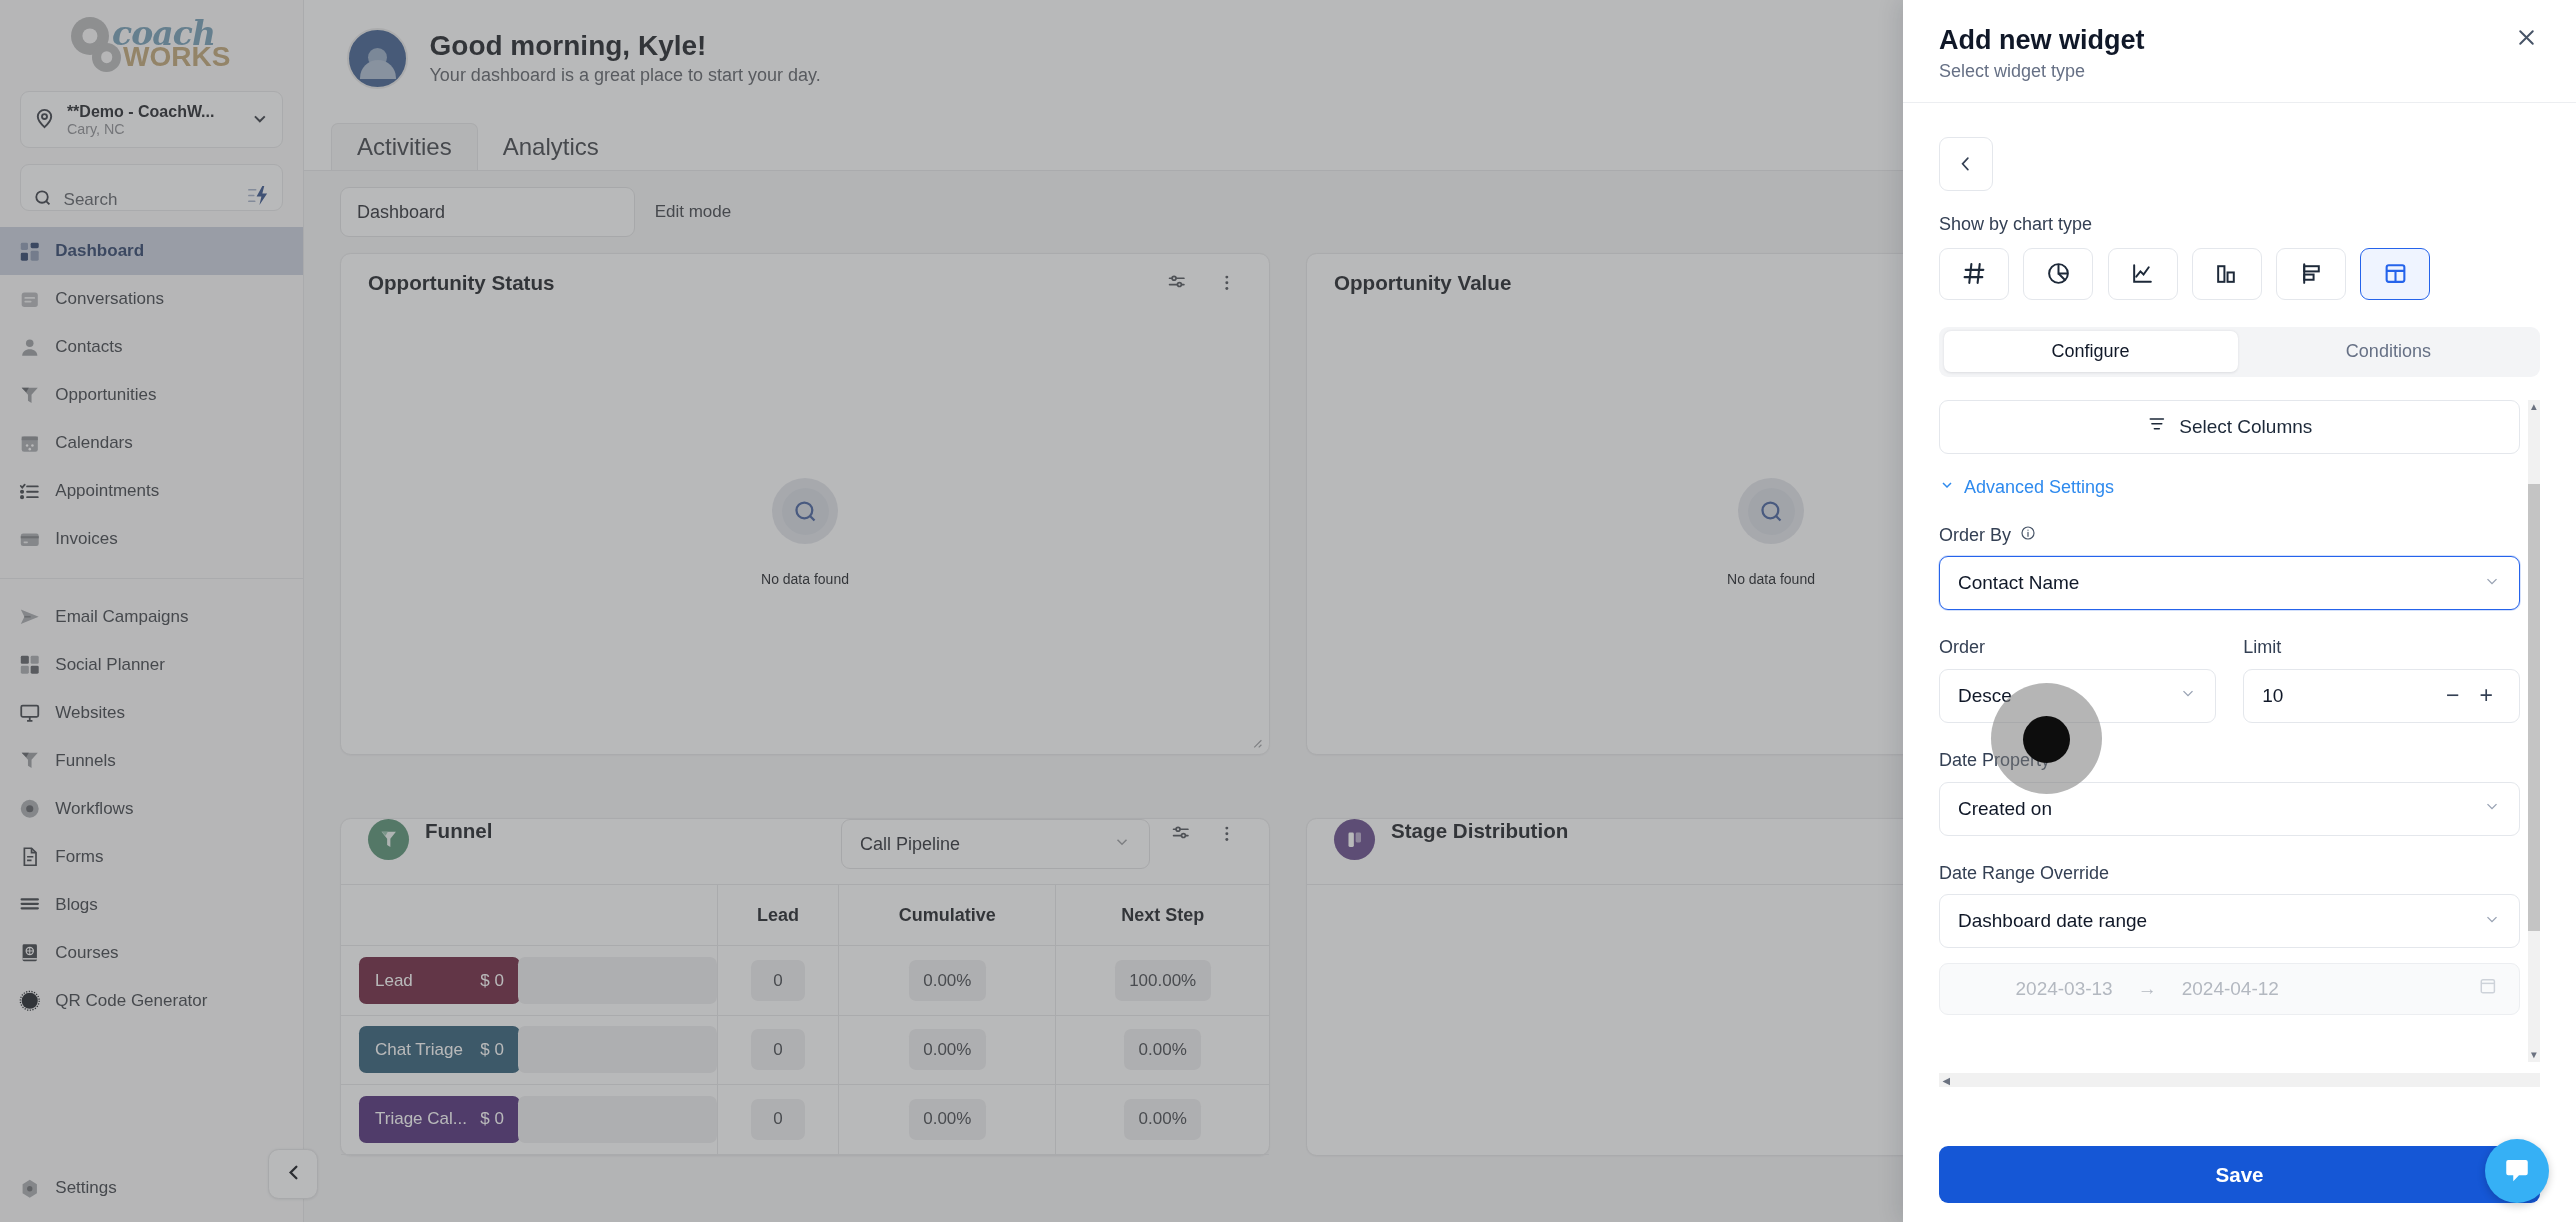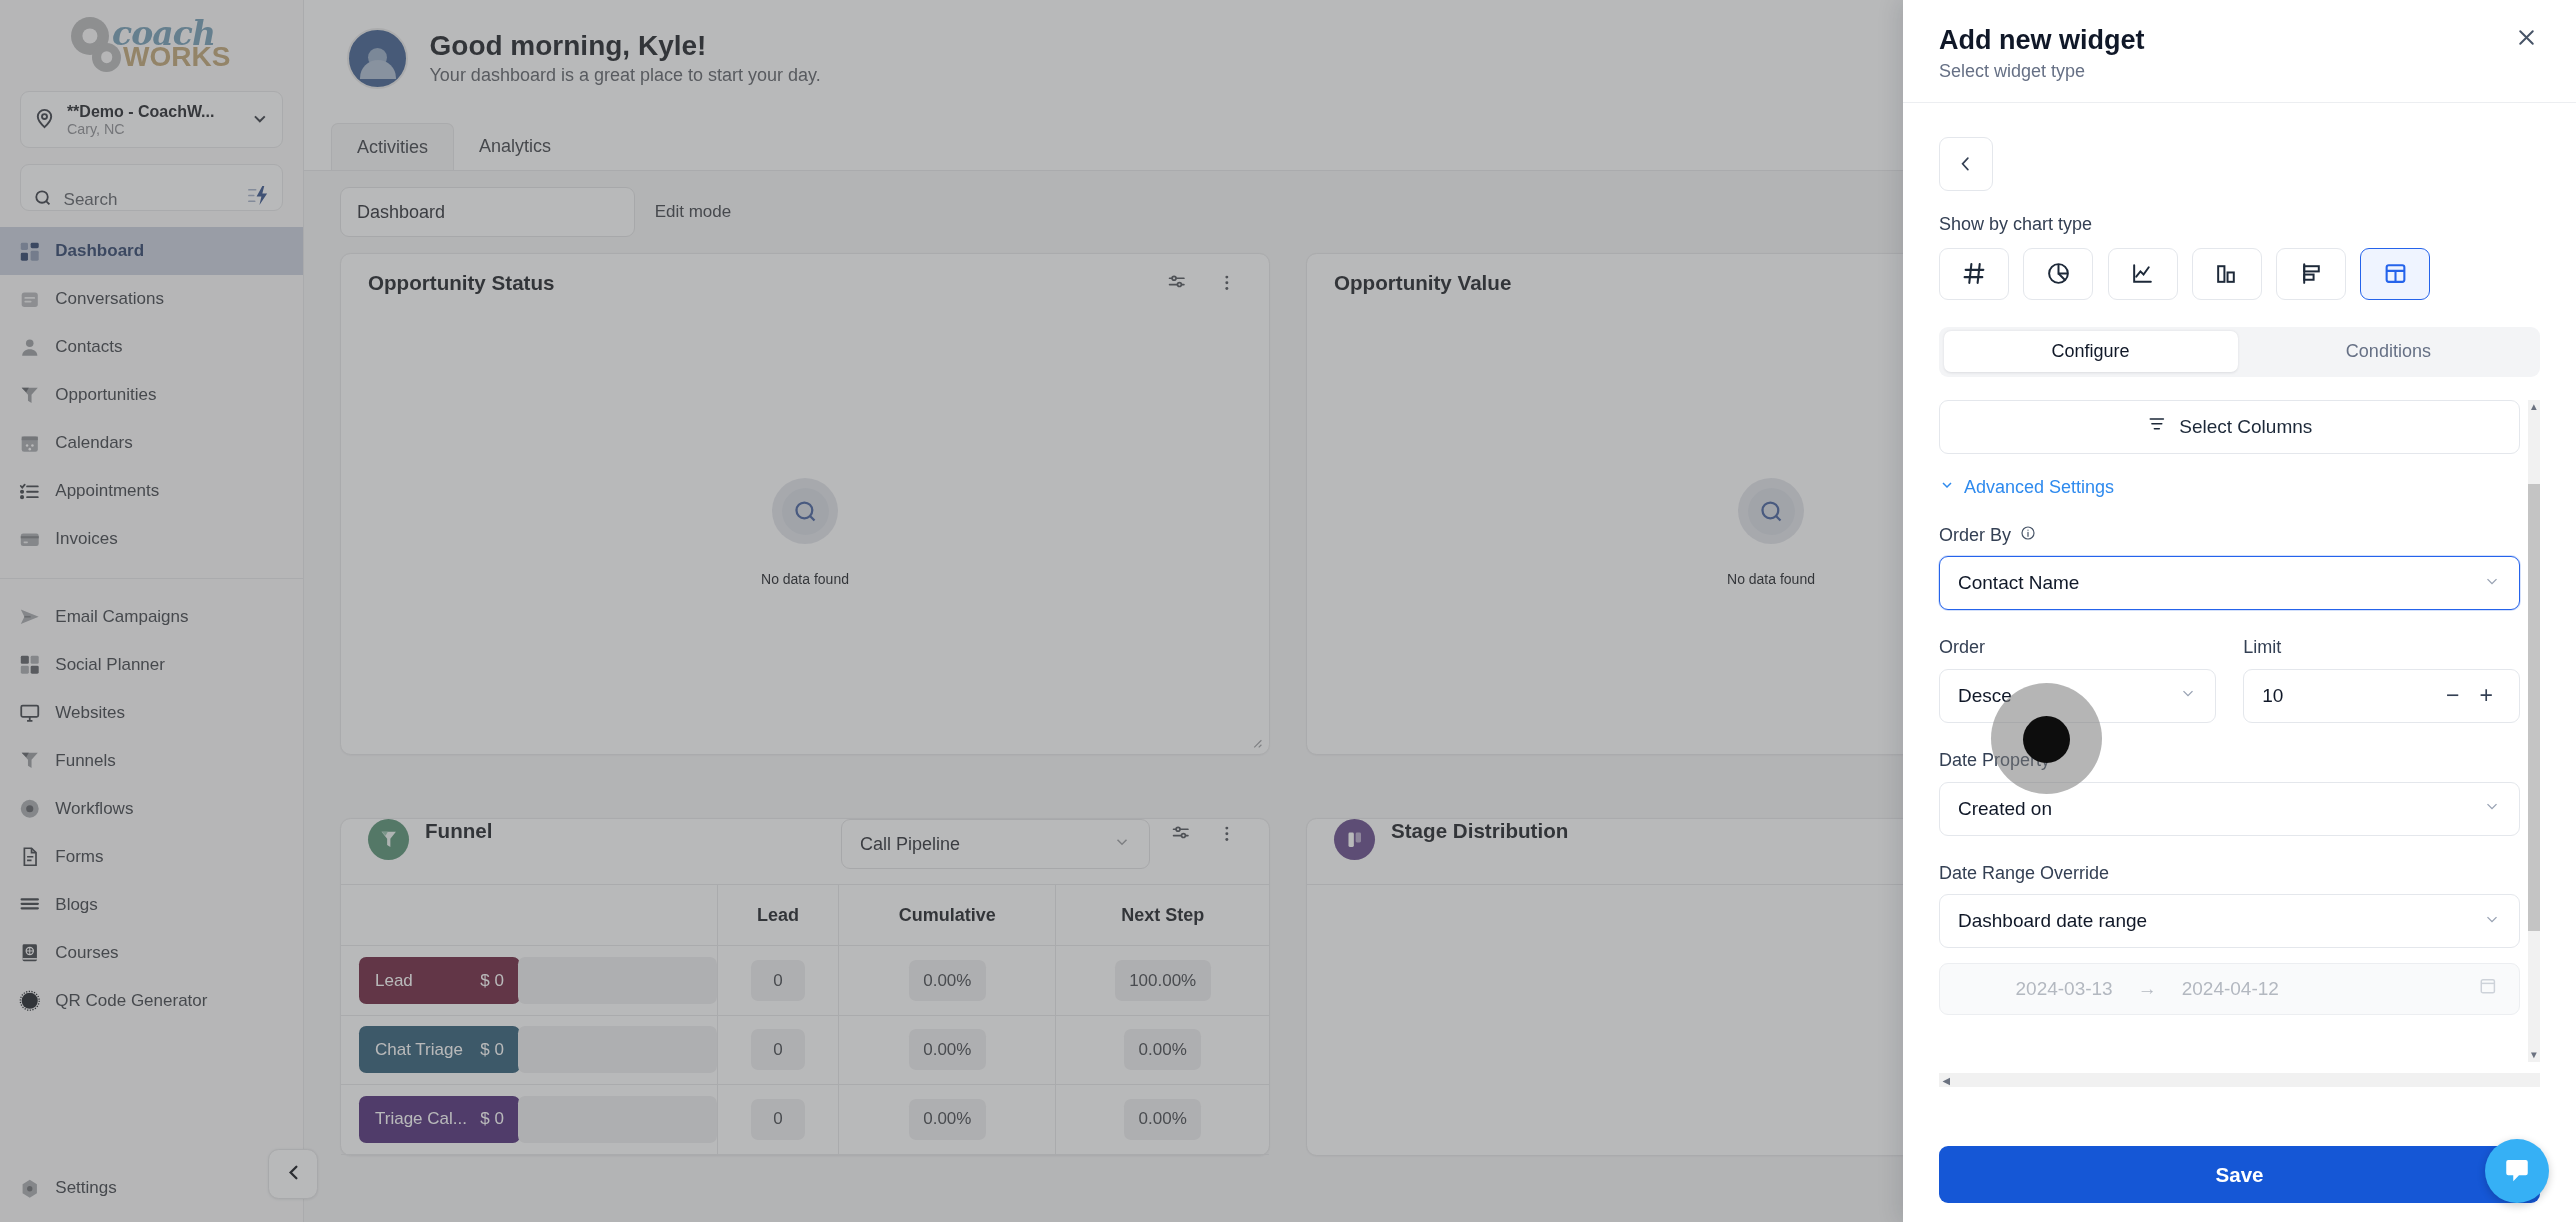--- a/index.html
+++ b/index.html
@@ -82,21 +82,21 @@
     display:flex; align-items:flex-end; justify-content:center; overflow:hidden; flex:none;
     border: 2.7px solid #e9eaec;
   }
   .avatar .head { width: 19.7px; height: 19.7px; border-radius:50%; background:#85b0ea; margin-bottom:-2.7px;}
   .avatar .body { width: 36px; height: 19.7px; border-radius: 18px 18px 0 0; background:#9dc0ee; position:absolute; margin-top:27px;}
   .avatar-inner{position:relative;width:61px;height:61px;display:flex;flex-direction:column;align-items:center;justify-content:center;}
   .greet-title { font-size: 28px; font-weight: 700; color: #1b2430; }
   .greet-sub { font-size: 18px; color: #5b6472; margin-top: 3.6px; }
 
   .tabs-bar { height: 55px; background:#fff; border-bottom: 0.9px solid #e6e8eb; display:flex; align-items:flex-end; padding-left: 27px; }
-  .tab { padding: 0 25px; height: 47px; display:flex; align-items:center; font-size: 18px; color:#3d4653; }
+  .tab { padding: 0 25px; height: 47px; display:flex; align-items:center; font-size: 24px; color:#3d4653; }
   .tab.active { background:#f6f7f9; border: 0.9px solid #e6e8eb; border-bottom: none; border-radius: 7.2px 7.2px 0 0; }
 
   .toolbar { height: 82px; display: flex; align-items: center; padding: 0 36px; gap: 19.7px; }
   .dash-select {
     width: 295px; height: 50px; border: 0.9px solid #e1e4e8; border-radius: 9px;
     background:#fff; display:flex; align-items:center; padding: 0 16px; font-size: 18px; color:#2b3240;
   }
   .edit-mode { font-size: 17px; color:#3d4653; }
   .toolbar-spacer { flex: 1; }
   .daterange {

